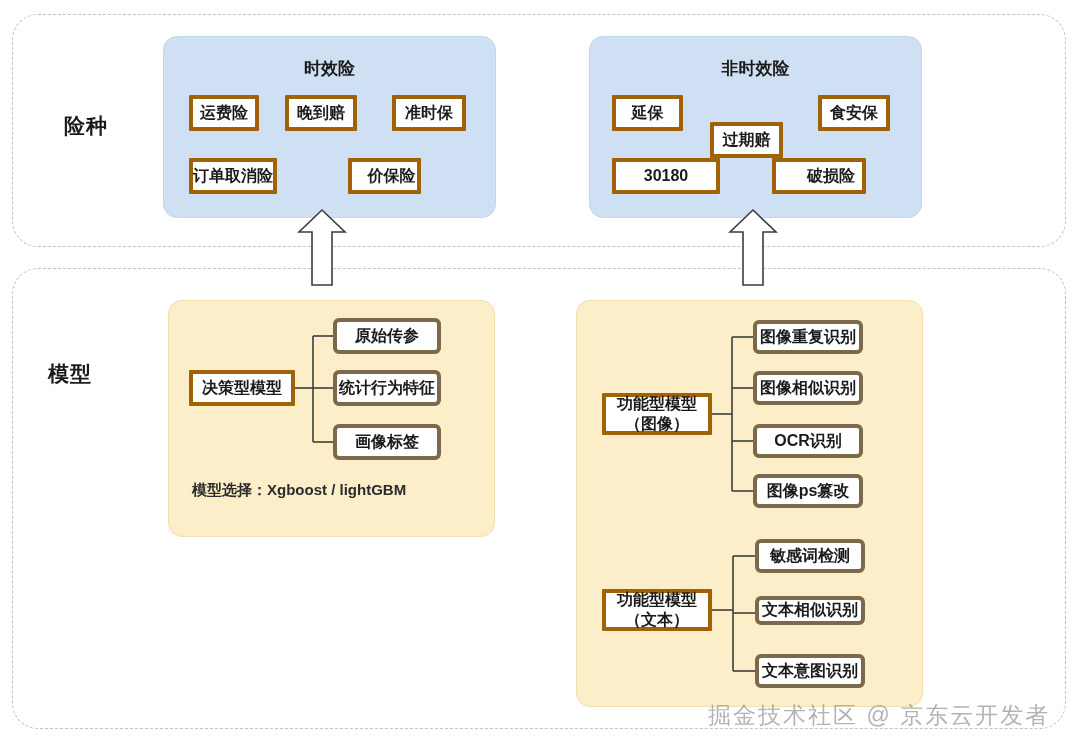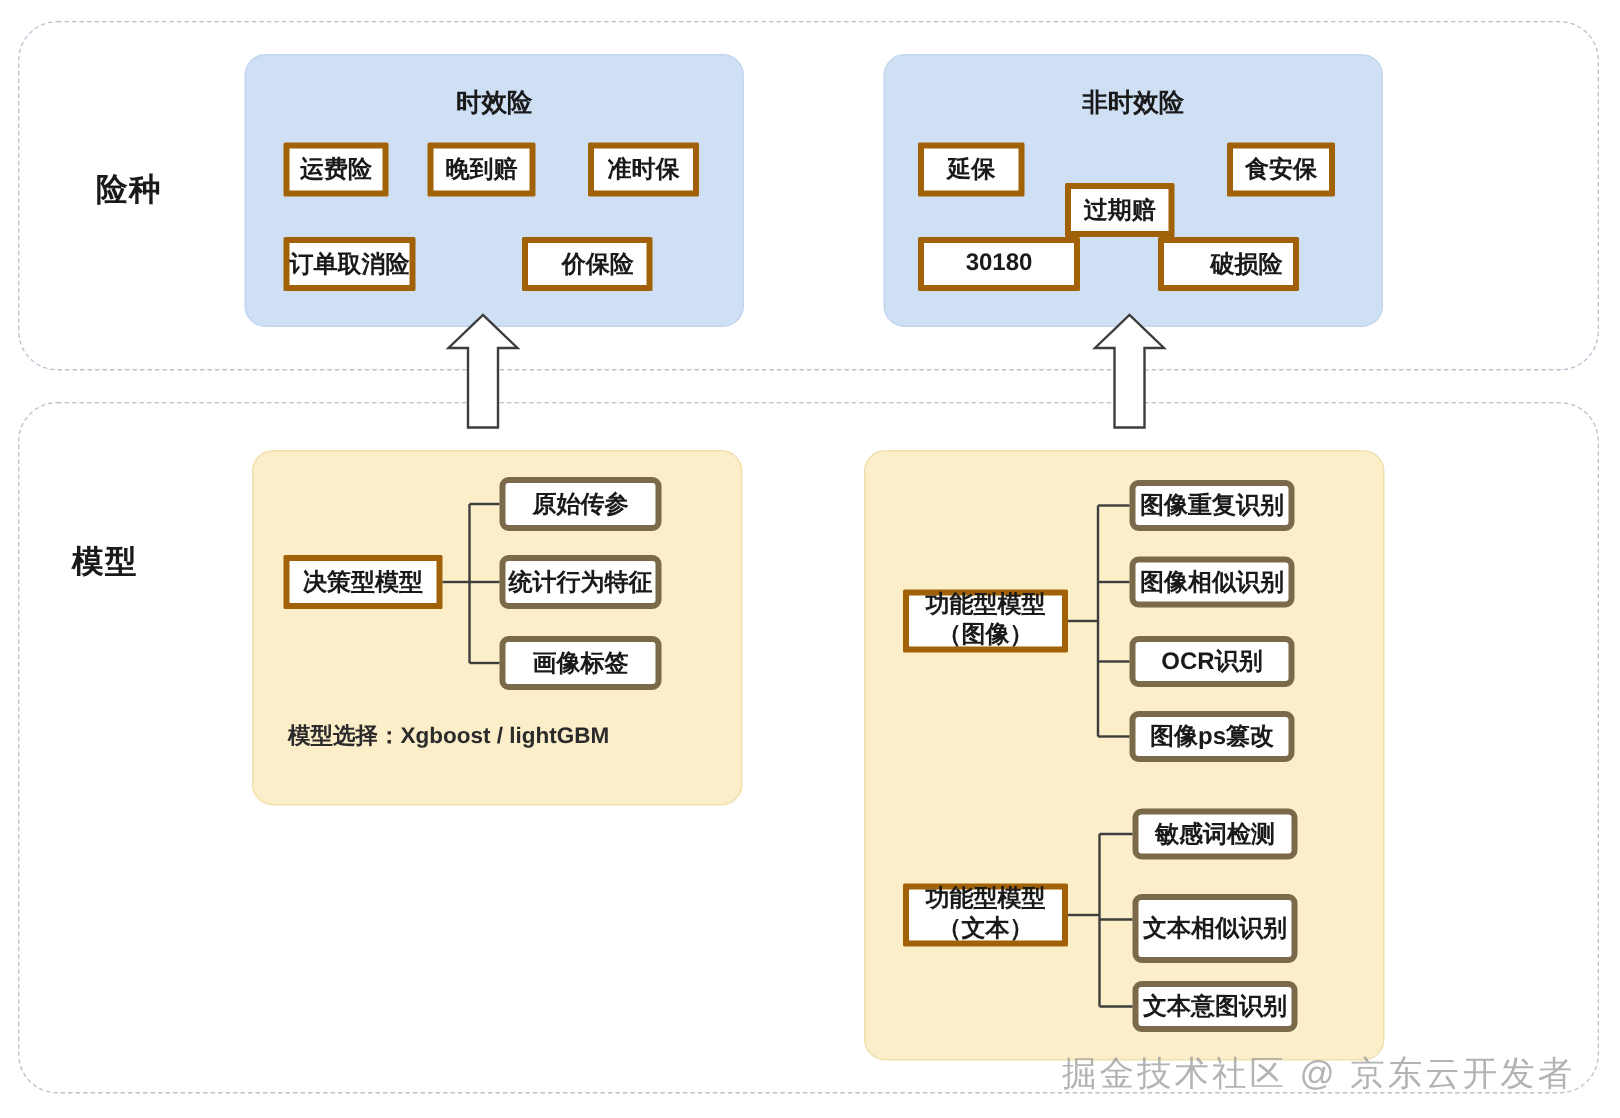--- a/index.html
+++ b/index.html
@@ -109,21 +109,21 @@
   <div class="lane" id="lane-risk"></div>
   <div class="lane-label" id="label-risk">险种</div>
 
   <div class="panel panel-blue" id="panel-timely">
     <div class="panel-title">时效险</div>
   </div>
   <div class="chip sq" style="left:189px;top:95px;width:70px;height:36px;">运费险</div>
   <div class="chip sq" style="left:285px;top:95px;width:72px;height:36px;">晚到赔</div>
   <div class="chip sq" style="left:392px;top:95px;width:74px;height:36px;">准时保</div>
   <div class="chip sq" style="left:189px;top:158px;width:88px;height:36px;">订单取消险</div>
-  <div class="chip sq" style="left:348px;top:158px;width:87px;height:36px;padding-left:14px;">价保险</div>
+  <div class="chip sq" style="left:348px;top:158px;width:73px;height:36px;padding-left:14px;">价保险</div>
 
   <div class="panel panel-blue" id="panel-nontimely">
     <div class="panel-title">非时效险</div>
   </div>
   <div class="chip sq" style="left:612px;top:95px;width:71px;height:36px;">延保</div>
   <div class="chip sq" style="left:710px;top:95px;width:73px;height:36px;margin-top:27px;">过期赔</div>
   <div class="chip sq" style="left:818px;top:95px;width:72px;height:36px;">食安保</div>
   <div class="chip sq" style="left:612px;top:158px;width:108px;height:36px;">30180</div>
   <div class="chip sq" style="left:772px;top:158px;width:94px;height:36px;padding-left:24px;">破损险</div>
 
@@ -146,21 +146,21 @@
   <div class="chip rounded" style="left:753px;top:320px;width:110px;height:34px;">图像重复识别</div>
   <div class="chip rounded" style="left:753px;top:371px;width:110px;height:34px;">图像相似识别</div>
   <div class="chip rounded" style="left:753px;top:474px;width:110px;height:34px;">图像ps篡改</div>
   <div class="chip rounded" style="left:753px;top:424px;width:110px;height:34px;">OCR识别</div>
 
   <div class="chip sq two-line" style="left:602px;top:589px;width:110px;height:42px;">
     <span>功能型模型</span>
     <span>（文本）</span>
   </div>
   <div class="chip rounded" style="left:755px;top:539px;width:110px;height:34px;">敏感词检测</div>
-  <div class="chip rounded" style="left:755px;top:596px;width:110px;height:46px;">文本相似识别</div>
+  <div class="chip rounded" style="left:755px;top:596px;width:110px;height:29px;">文本相似识别</div>
   <div class="chip rounded" style="left:755px;top:654px;width:110px;height:34px;">文本意图识别</div>
 
   <svg id="wires" viewBox="0 0 1080 745">
     <g fill="none" stroke="#3d3d3d" stroke-width="1.6">
 
       <path d="M295 388 L313 388"></path>
       <path d="M313 336 L313 442"></path>
       <path d="M313 336 L333 336"></path>
       <path d="M313 388 L333 388"></path>
       <path d="M313 442 L333 442"></path>

